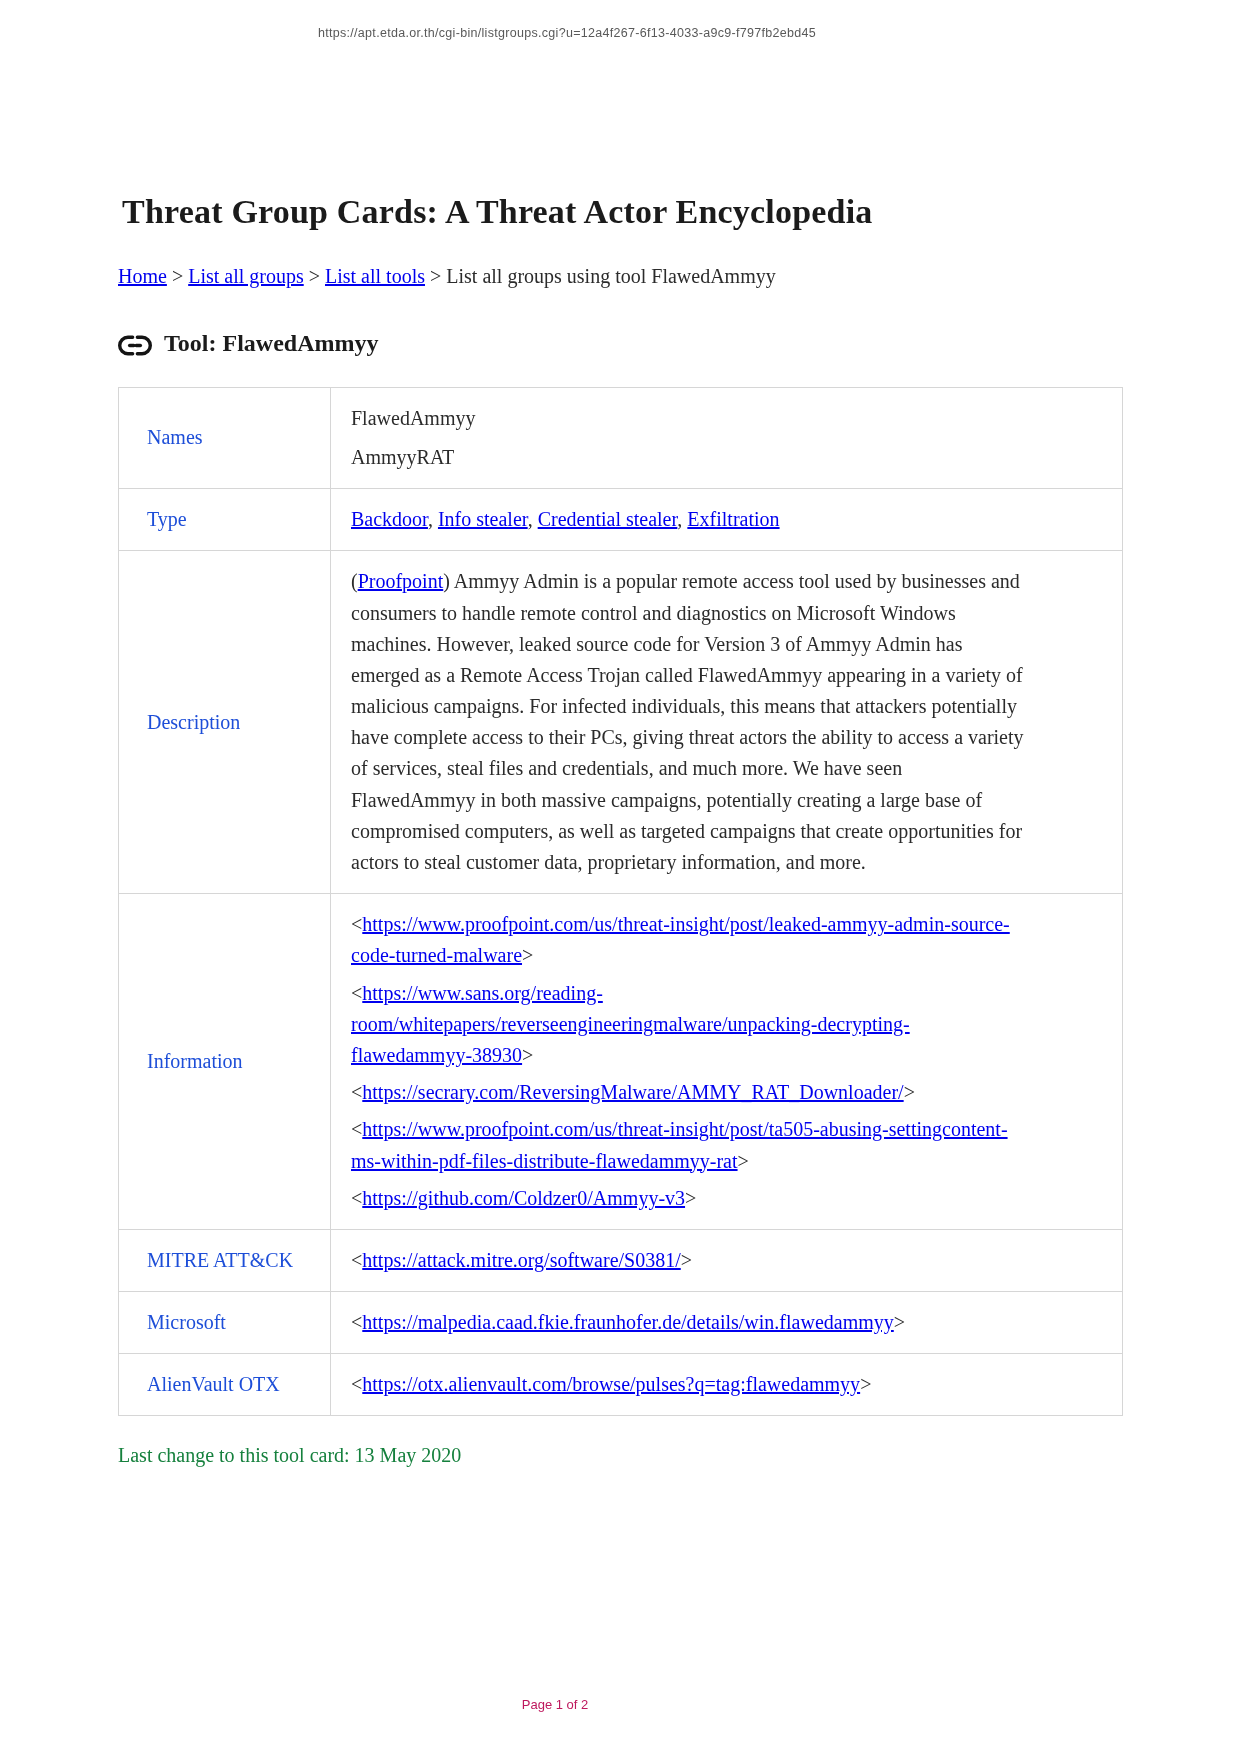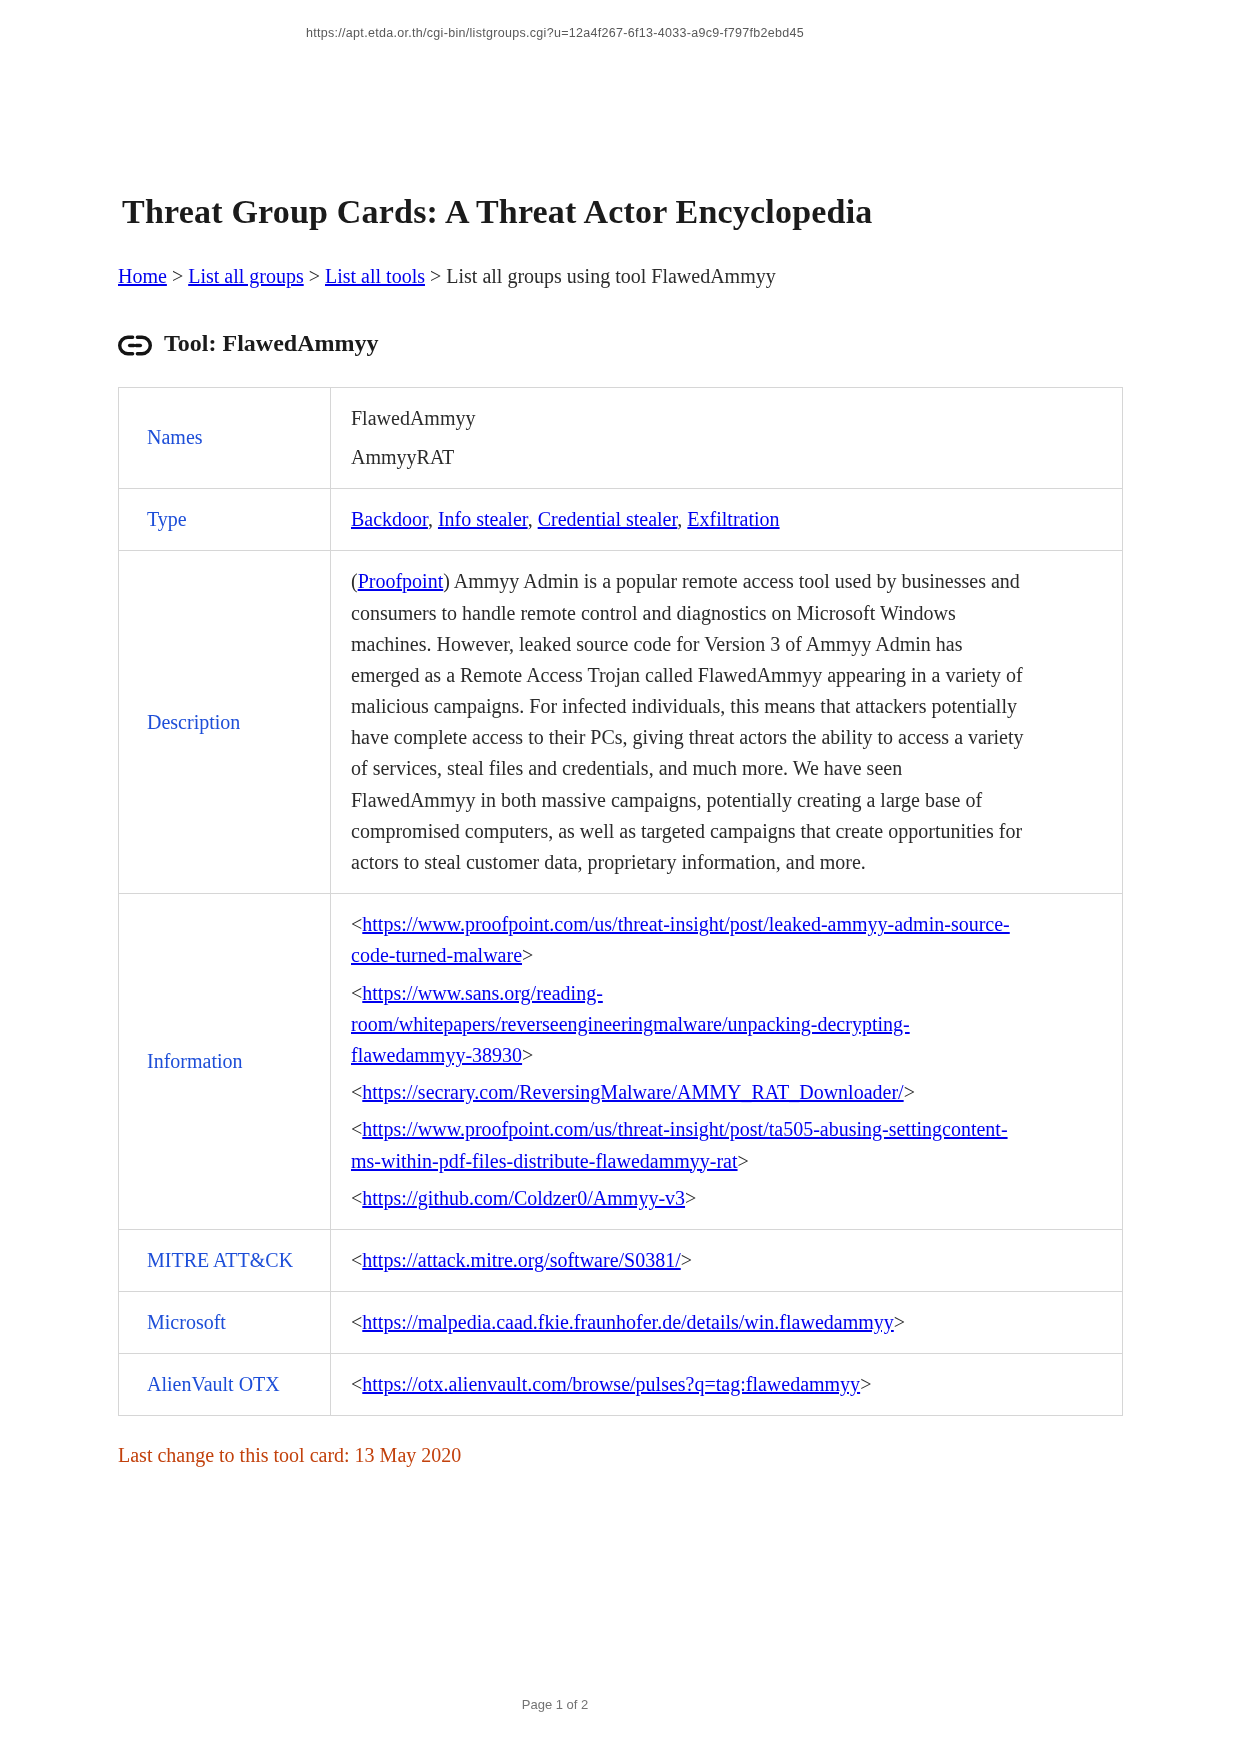--- a/index.html
+++ b/index.html
@@ -5,30 +5,30 @@
   html, body { margin: 0; padding: 0; }
   body {
     width: 1242px; height: 1756px;
     background: #ffffff;
     position: relative;
     font-family: "Liberation Serif", "DejaVu Serif", serif;
     color: #212121;
     overflow: hidden;
   }
   .print-header {
-    position: absolute; top: 26px; left: 0; width: 1110px;
+    position: absolute; top: 26px; left: 12px; width: 1110px;
     text-align: center;
     font-family: "Liberation Sans", "DejaVu Sans", sans-serif;
     font-size: 12.5px; color: #595959; letter-spacing: 0.3px;
   }
   .print-footer {
     position: absolute; top: 1697px; left: 0; width: 1110px;
     text-align: center;
     font-family: "Liberation Sans", "DejaVu Sans", sans-serif;
-    font-size: 13px; color: #737373;
+    font-size: 13px; color: #be185d;
   }
   .content { position: absolute; top: 0; left: 118px; width: 1006px; }
   h1.page-title {
     margin: 192px 0 0 4px;
     font-size: 34px; line-height: 1.2; font-weight: bold; color: #1b1b1b;
     letter-spacing: 0.2px;
   }
   .archived { margin-top: 34px; font-size: 17.5px; color: #757575; }
   .breadcrumb { margin-top: 32px; font-size: 20px; color: #2b2b2b; }
   .breadcrumb .bc-sep { color: #2b2b2b; }
@@ -45,21 +45,21 @@
     width: 1005px;
     font-size: 20px;
   }
   table.card td { border: 1px solid var(--border, #d6d6d6); vertical-align: middle; }
   td.label { width: 155px; padding: 14px 28px; color: #1d4ed8; }
   td.value { padding: 15px 95px 15px 20px; line-height: 1.56; color: #2b2b2b; }
   td.value .cell-line + .cell-line { margin-top: 8px; }
   td.value p.cell-par { margin: 0; }
   td.value .link-item { overflow-wrap: break-word; }
   td.value .link-item + .link-item { margin-top: 6px; }
-  .last-change { margin-top: 28px; font-size: 20px; color: #c2410c; }
+  .last-change { margin-top: 28px; font-size: 20px; color: #15803d; }
 </style>
 </head>
 <body>
 
 <div class="print-header">
   <span>https://apt.etda.or.th/cgi-bin/listgroups.cgi?u=12a4f267-6f13-4033-a9c9-f797fb2ebd45</span>
 </div>
 
 <main class="content">
   <h1 class="page-title">Threat Group Cards: A Threat Actor Encyclopedia</h1>

